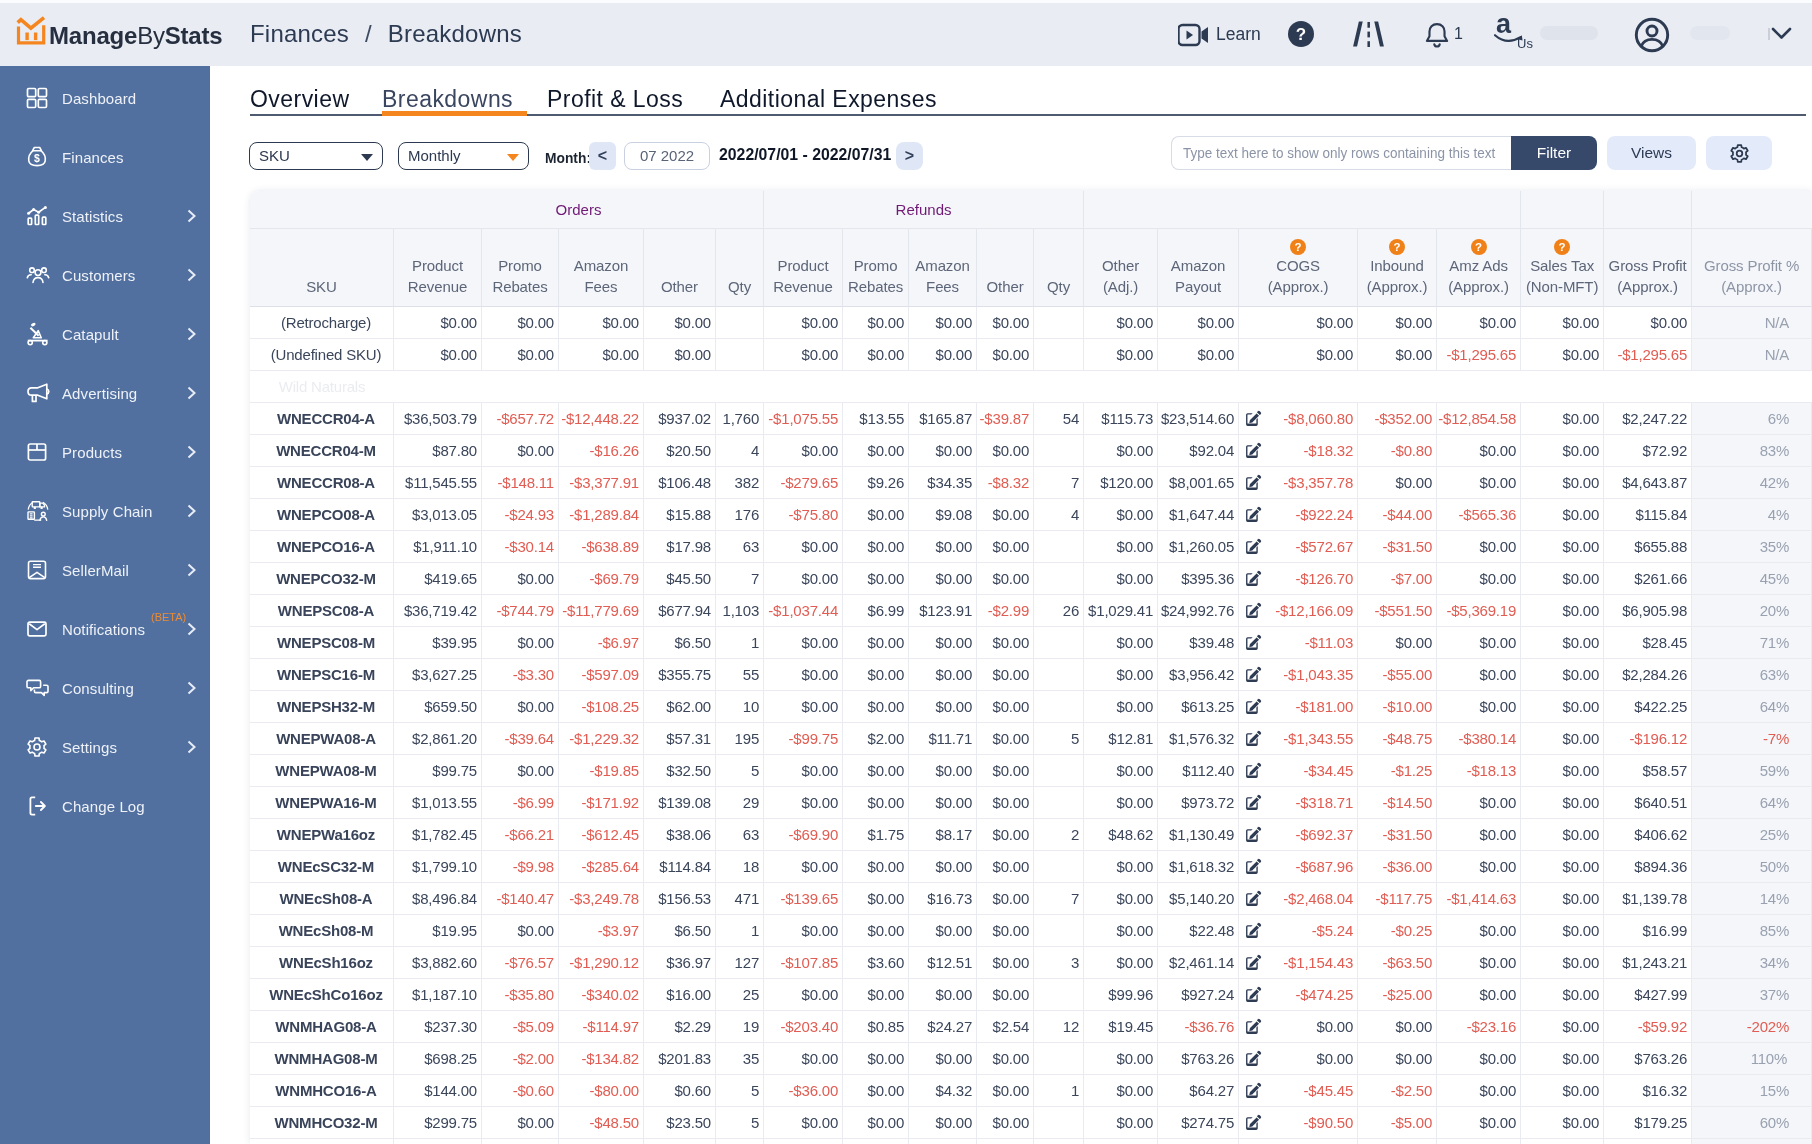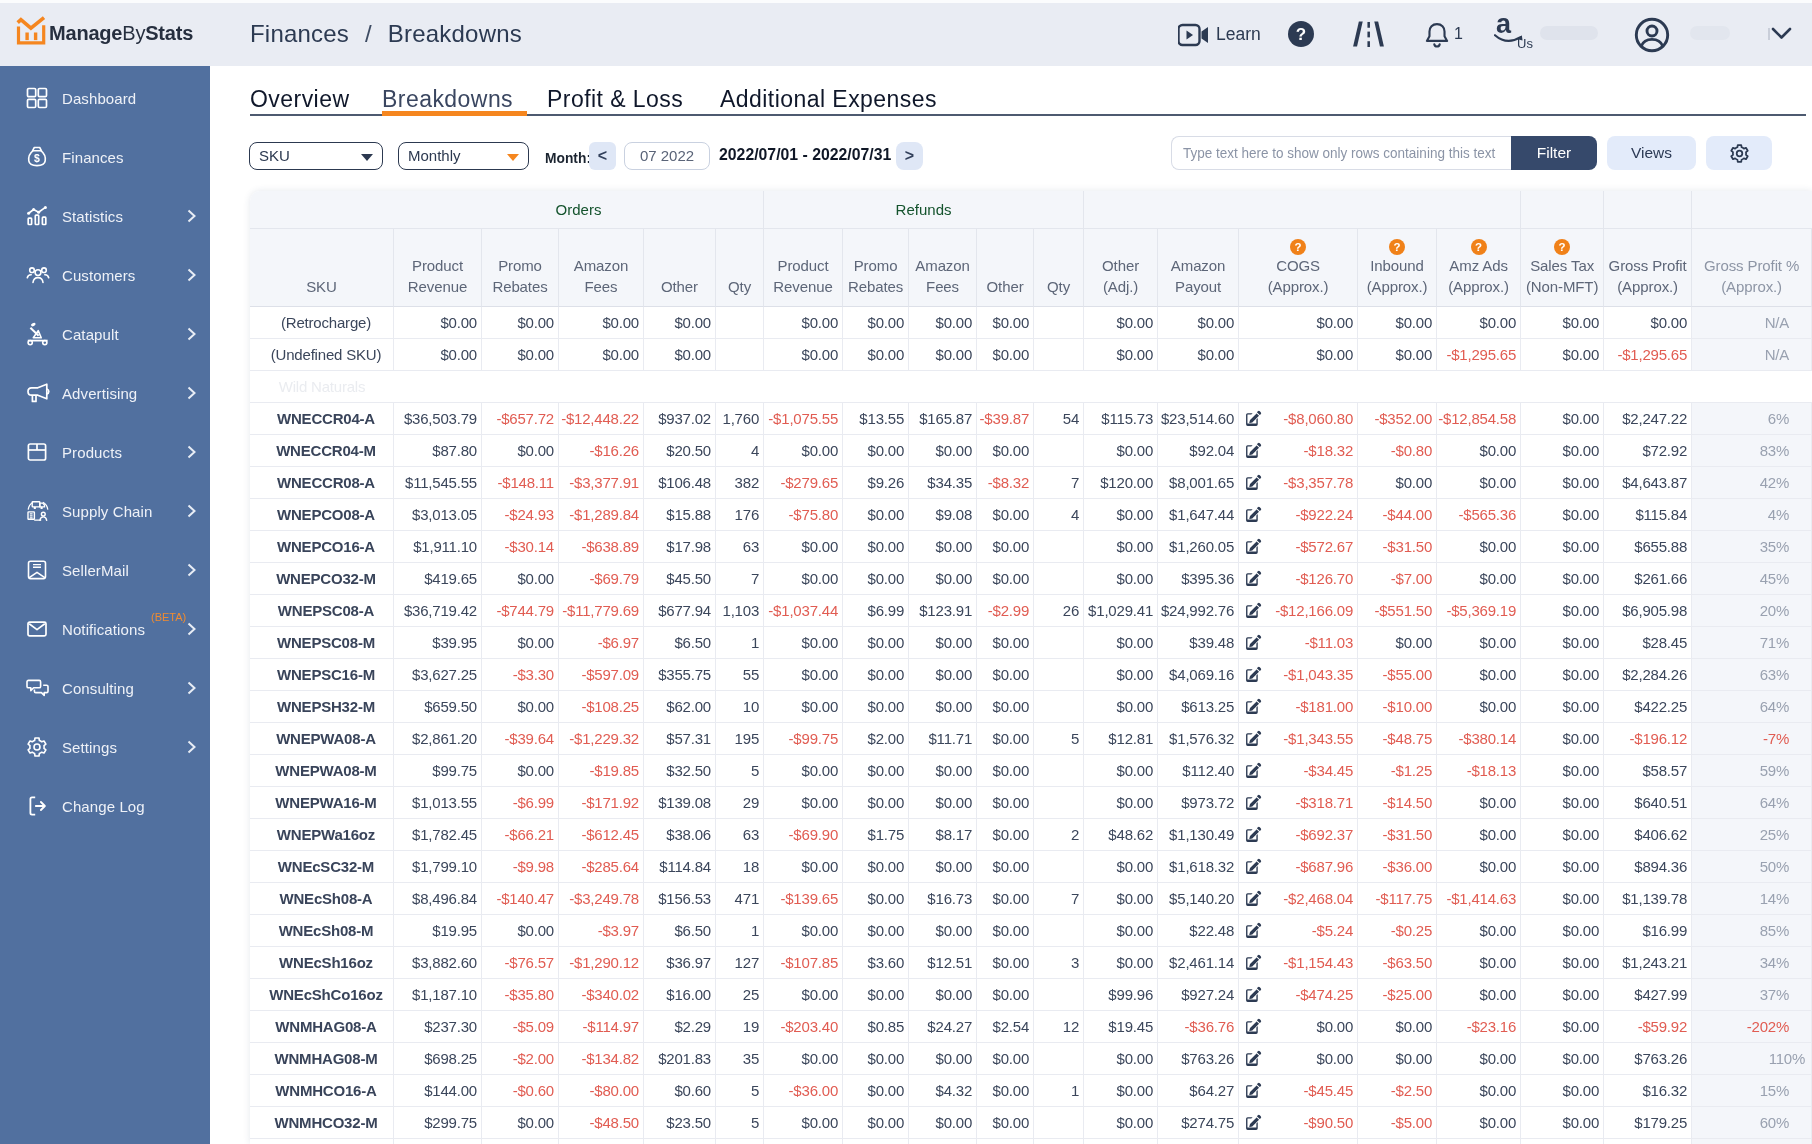--- a/index.html
+++ b/index.html
@@ -3,21 +3,21 @@
 <meta charset="utf-8">
 <style>
 * { margin:0; padding:0; box-sizing:border-box; }
 html,body { width:1812px; height:1144px; overflow:hidden; background:#fff;
   font-family:"Liberation Sans", sans-serif; position:relative; }
 
 
 #topbar { position:absolute; left:0; top:0; width:1812px; height:66px; background:#e9ecf3; }
 #topstrip { position:absolute; left:0; top:0; width:1812px; height:3px; background:#fbfcfd; }
 #logo { position:absolute; left:16px; top:16px; }
-#logotext { position:absolute; left:49px; top:22px; font-size:20px; font-weight:bold; color:#262f3f; letter-spacing:-0.2px; }
+#logotext { position:absolute; left:49px; top:22px; font-size:24px; font-weight:bold; color:#262f3f; letter-spacing:-0.2px; }
 #logotext .by { font-weight:normal; }
 #crumb { position:absolute; left:250px; top:20px; font-size:24px; color:#2c3a52; letter-spacing:0.2px; }
 #crumb .sep { color:#3e4c63; padding:0 16px; }
 
 .topico { position:absolute; color:#2c3a52; }
 #learntxt { left:1216px; top:24px; font-size:17.5px; color:#2c3a52; position:absolute; }
 #bellnum { left:1454px; top:25px; font-size:16px; color:#2c3a52; position:absolute; }
 #amz-a { position:absolute; left:1496px; top:9px; font-size:27px; font-weight:bold; color:#2c3a52; }
 #amz-us { position:absolute; left:1517px; top:36px; font-size:13px; color:#2c3a52; }
 .blur1 { position:absolute; left:1540px; top:26px; width:58px; height:14px; background:#dfe3ec; border-radius:7px; }
@@ -68,21 +68,21 @@
   border-radius:10px 0 0 0; box-shadow:0 0 7px rgba(50,70,110,0.13); background:#fff; }
 #grid { border-collapse:separate; border-spacing:0; table-layout:fixed; width:1562px;
   font-size:15px; letter-spacing:-0.2px; }
 #grid td { height:32px; padding:0 4px 0 0; text-align:right; color:#3b465b;
   border-bottom:1px solid #e9ebf1; border-right:1px solid #e9ebf1; background:#fff;
   overflow:hidden; white-space:nowrap; }
 #grid td.neg { color:#e15c52; }
 #grid td.sku { text-align:center; padding:0 0 0 9px; }
 #grid td.bold { font-weight:bold; color:#39445a; }
 #grid tr.grp td { height:38px; background:#f4f6fa; border-right:none; border-bottom:1px solid #e3e6ed;
-  text-align:center; padding:0; color:#14532d; font-size:15px; letter-spacing:0; }
+  text-align:center; padding:0; color:#701a75; font-size:15px; letter-spacing:0; }
 #grid tr.grp td.g { border-right:1px solid #e3e6ed; }
 #grid tr.grp td.g.nb { border-right:none; }
 #grid tr.hdr td { height:78px; background:#f4f6fa; border-bottom:1px solid #dde0e8; border-right:1px solid #e3e6ed;
   text-align:center; vertical-align:bottom; padding:0 0 9px 0; color:#5d6678; font-size:15px;
   line-height:21px; letter-spacing:-0.1px; }
 #grid tr.hdr td.pcth { color:#8d95a5; }
 .qbw { height:18px; margin-bottom:2px; }
 .qb { display:inline-block; width:16px; height:16px; border-radius:8px; background:#f08119;
   color:#fff; font-size:11.5px; font-weight:bold; line-height:16px; text-align:center; letter-spacing:0; }
 #grid td.pct { background:#f4f6fa; color:#99a1b0; }
@@ -671,21 +671,21 @@
           <td class=" neg">-$3.30</td>
           <td class=" neg">-$597.09</td>
           <td class="">$355.75</td>
           <td class="">55</td>
           <td class="">$0.00</td>
           <td class="">$0.00</td>
           <td class="">$0.00</td>
           <td class="">$0.00</td>
           <td class=""></td>
           <td class="">$0.00</td>
-          <td class="">$4,069.16</td>
+          <td class="">$3,956.42</td>
           <td class="cogs neg"><svg class="edit" width="17" height="17" viewBox="0 0 16 16" fill="#2d3b53">
               <path d="M12.1 1.2a1.3 1.3 0 0 1 1.84 0l.86.86a1.3 1.3 0 0 1 0 1.84l-.92.92-2.7-2.7.92-.92z"></path>
               <path d="M10.5 2.8l2.7 2.7-5.9 5.9a1 1 0 0 1-.44.26l-2.3.66a.4.4 0 0 1-.5-.5l.66-2.3a1 1 0 0 1 .26-.44l5.92-5.88z"></path>
               <path d="M1 4.5A1.5 1.5 0 0 1 2.5 3h4.7l-1.3 1.3H2.5a.2.2 0 0 0-.2.2v8a.2.2 0 0 0 .2.2h8a.2.2 0 0 0 .2-.2V8.9L12 7.6v5.9a1.5 1.5 0 0 1-1.5 1.5h-8A1.5 1.5 0 0 1 1 13.5v-9z"></path>
             </svg>-$1,043.35</td>
           <td class=" neg">-$55.00</td>
           <td class="">$0.00</td>
           <td class="">$0.00</td>
           <td class="">$2,284.26</td>
           <td class="pct" style="padding-right:22px">63%</td>
@@ -981,21 +981,21 @@
           <td class="">$763.26</td>
           <td class="cogs"><svg class="edit" width="17" height="17" viewBox="0 0 16 16" fill="#2d3b53">
               <path d="M12.1 1.2a1.3 1.3 0 0 1 1.84 0l.86.86a1.3 1.3 0 0 1 0 1.84l-.92.92-2.7-2.7.92-.92z"></path>
               <path d="M10.5 2.8l2.7 2.7-5.9 5.9a1 1 0 0 1-.44.26l-2.3.66a.4.4 0 0 1-.5-.5l.66-2.3a1 1 0 0 1 .26-.44l5.92-5.88z"></path>
               <path d="M1 4.5A1.5 1.5 0 0 1 2.5 3h4.7l-1.3 1.3H2.5a.2.2 0 0 0-.2.2v8a.2.2 0 0 0 .2.2h8a.2.2 0 0 0 .2-.2V8.9L12 7.6v5.9a1.5 1.5 0 0 1-1.5 1.5h-8A1.5 1.5 0 0 1 1 13.5v-9z"></path>
             </svg>$0.00</td>
           <td class="">$0.00</td>
           <td class="">$0.00</td>
           <td class="">$0.00</td>
           <td class="">$763.26</td>
-          <td class="pct" style="padding-right:6px">110%</td>
+          <td class="pct" style="padding-right:24px">110%</td>
         </tr>
 <tr>
           <td class="sku bold">WNMHCO16-A</td>
           <td class="">$144.00</td>
           <td class=" neg">-$0.60</td>
           <td class=" neg">-$80.00</td>
           <td class="">$0.60</td>
           <td class="">5</td>
           <td class=" neg">-$36.00</td>
           <td class="">$0.00</td>

